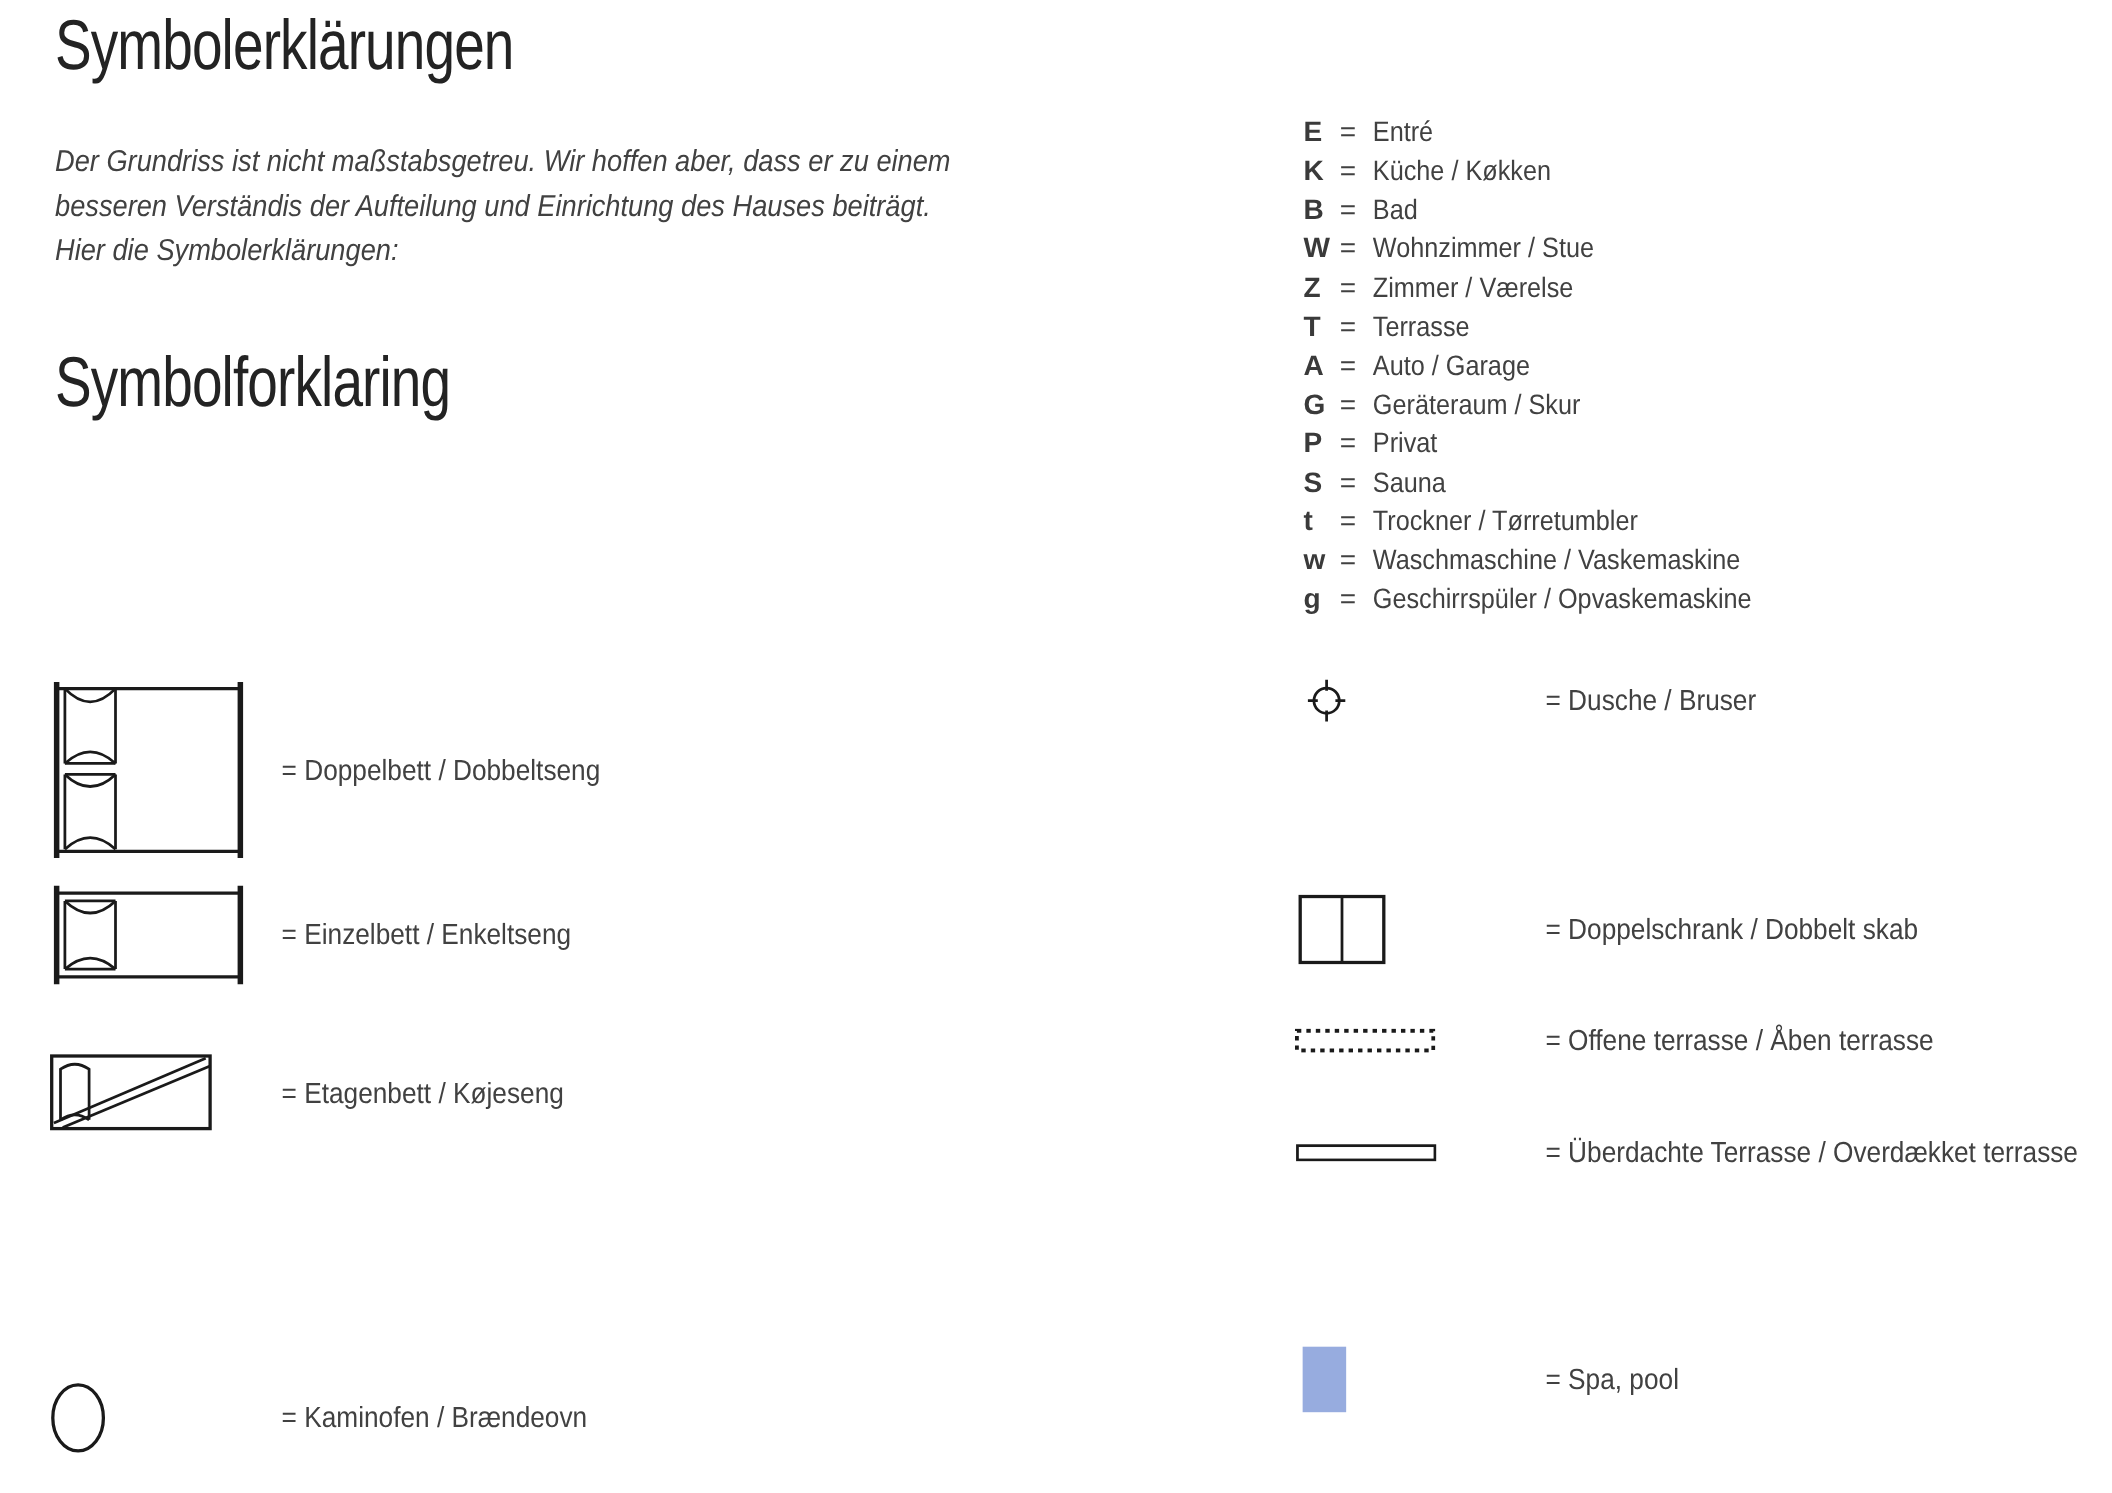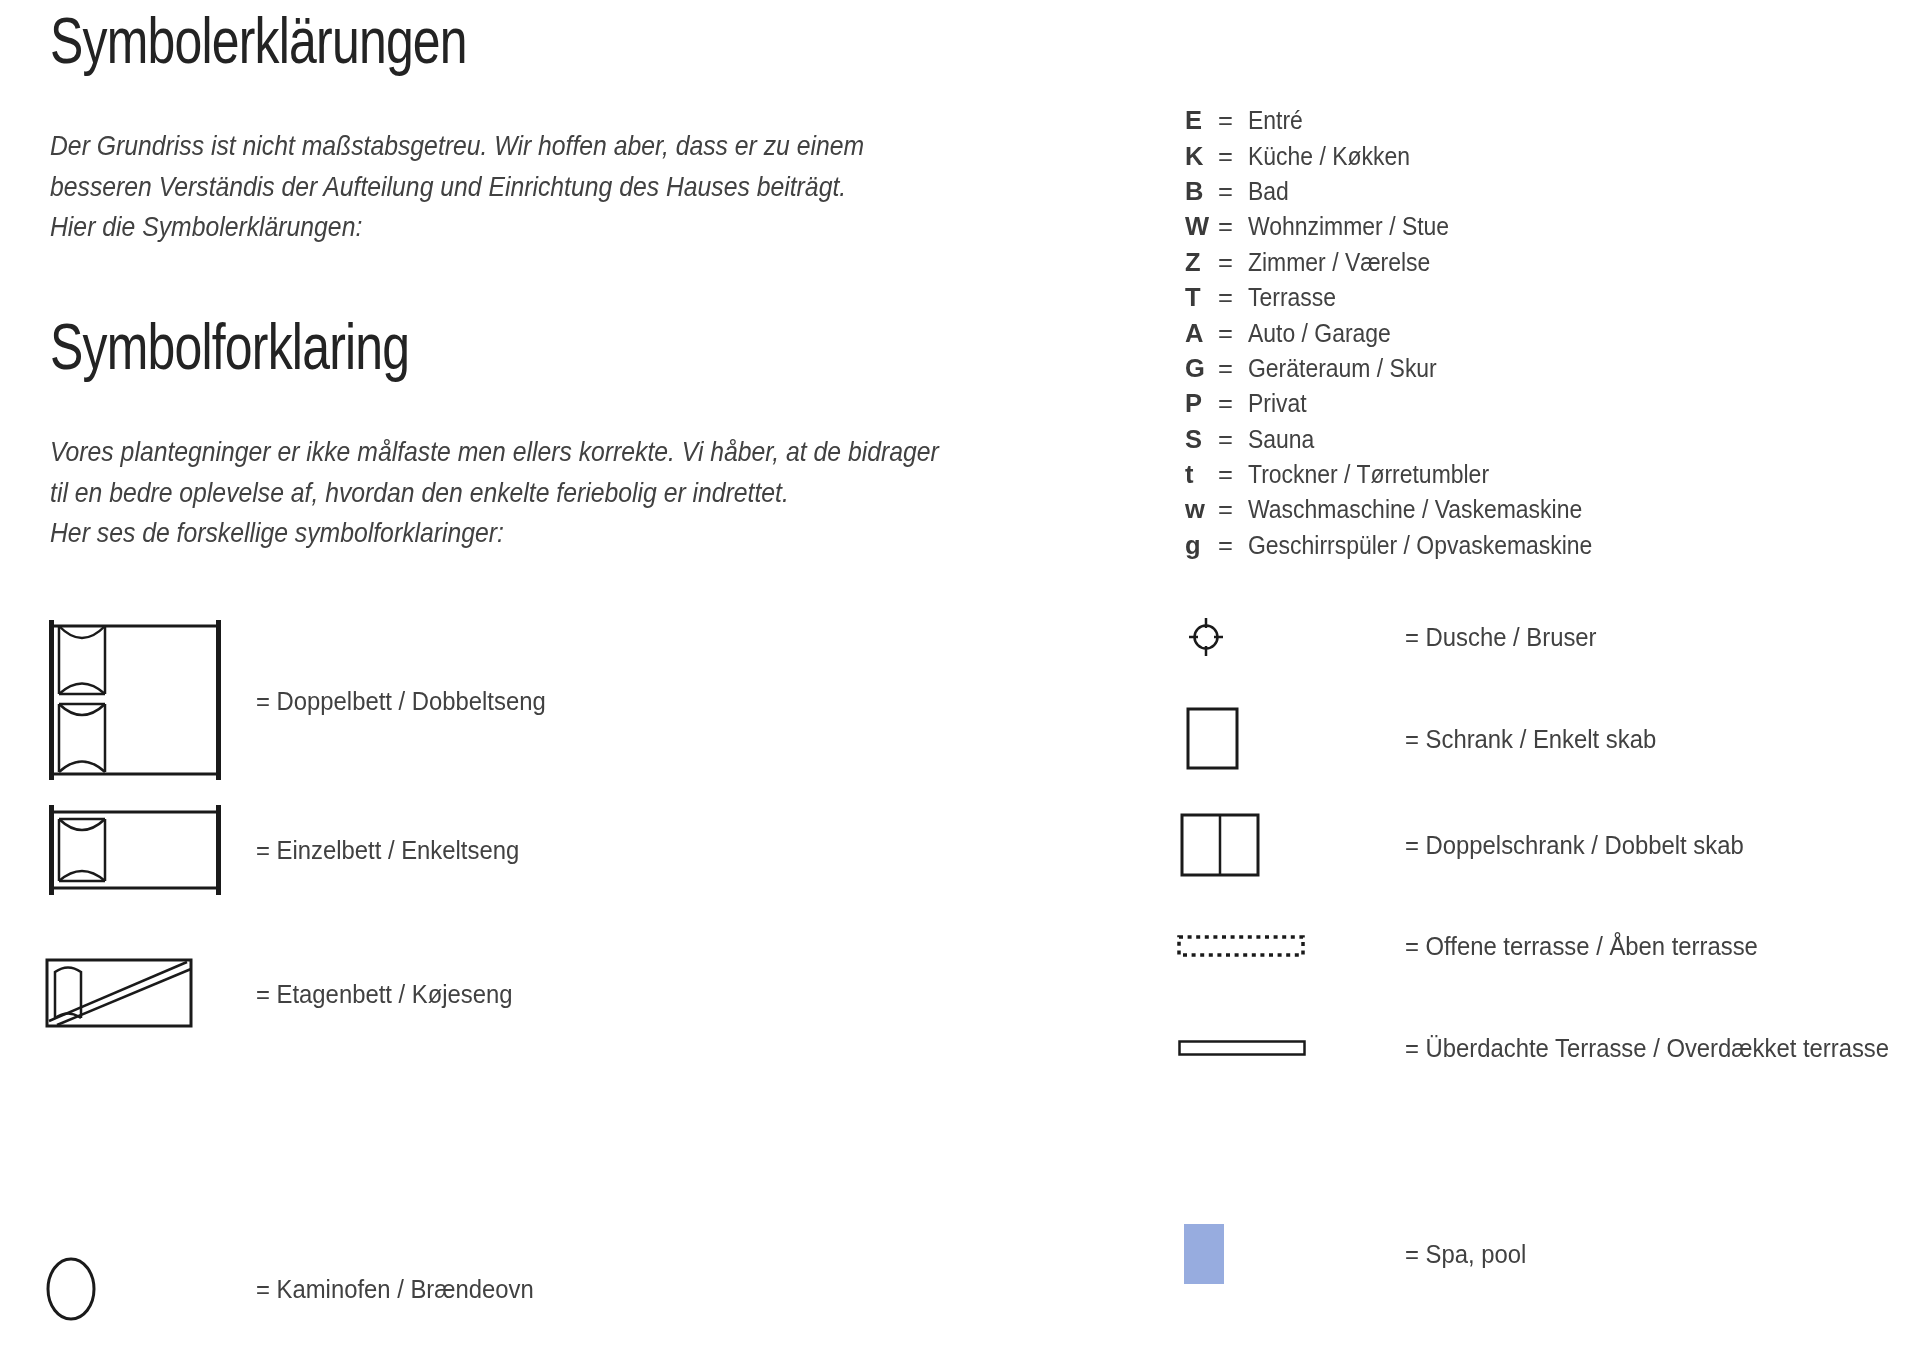--- a/index.html
+++ b/index.html
@@ -47,25 +47,20 @@
 <div id="page">
 
   <div class="h1" style="left:50px;top:4px">Symbolerklärungen</div>
   <div class="para" style="left:50px;top:126px">
     <span class="pline">Der Grundriss ist nicht maßstabsgetreu. Wir hoffen aber, dass er zu einem</span>
     <span class="pline">besseren Verständis der Aufteilung und Einrichtung des Hauses beiträgt.</span>
     <span class="pline">Hier die Symbolerklärungen:</span>
   </div>
 
   <div class="h1" style="left:50px;top:310px">Symbolforklaring</div>
-  <div class="para" style="left:50px;top:432px">
-    <span class="pline">Vores plantegninger er ikke målfaste men ellers korrekte. Vi håber, at de bidrager</span>
-    <span class="pline">til en bedre oplevelse af, hvordan den enkelte feriebolig er indrettet.</span>
-    <span class="pline">Her ses de forskellige symbolforklaringer:</span>
-  </div>
 
   <div id="room-codes">
     <div class="code-row">
         <span class="code-letter">E</span>
         <span class="code-eq">=</span>
         <span class="code-def">Entré</span>
       </div>
     <div class="code-row">
         <span class="code-letter">K</span>
         <span class="code-eq">=</span>
@@ -194,28 +189,20 @@
         <circle cx="20" cy="22" r="11.5" stroke-width="2.5"></circle>
         <line x1="20" y1="3" x2="20" y2="13" stroke-width="2.5"></line>
         <line x1="20" y1="31" x2="20" y2="41" stroke-width="2.5"></line>
         <line x1="3" y1="22" x2="12" y2="22" stroke-width="2.5"></line>
         <line x1="28" y1="22" x2="37" y2="22" stroke-width="2.5"></line>
       </svg>
     </span>
     <span class="lbl" style="left:1405px">= Dusche / Bruser</span>
   </div>
 
-  <div class="lrow" style="top:707px;height:63px">
-    <span class="sym" style="left:1186px">
-      <svg width="53" height="63" viewBox="0 0 53 63" fill="none" stroke="#1a1a1a">
-        <rect x="2" y="2" width="49" height="59" stroke-width="3"></rect>
-      </svg>
-    </span>
-    <span class="lbl" style="left:1405px">= Schrank / Enkelt skab</span>
-  </div>
 
   <div class="lrow" style="top:813px;height:64px">
     <span class="sym" style="left:1180px">
       <svg width="80" height="64" viewBox="0 0 80 64" fill="none" stroke="#1a1a1a">
         <rect x="2" y="2" width="76" height="60" stroke-width="3"></rect>
         <line x1="40" y1="2" x2="40" y2="62" stroke-width="2.5"></line>
       </svg>
     </span>
     <span class="lbl" style="left:1405px">= Doppelschrank / Dobbelt skab</span>
   </div>

